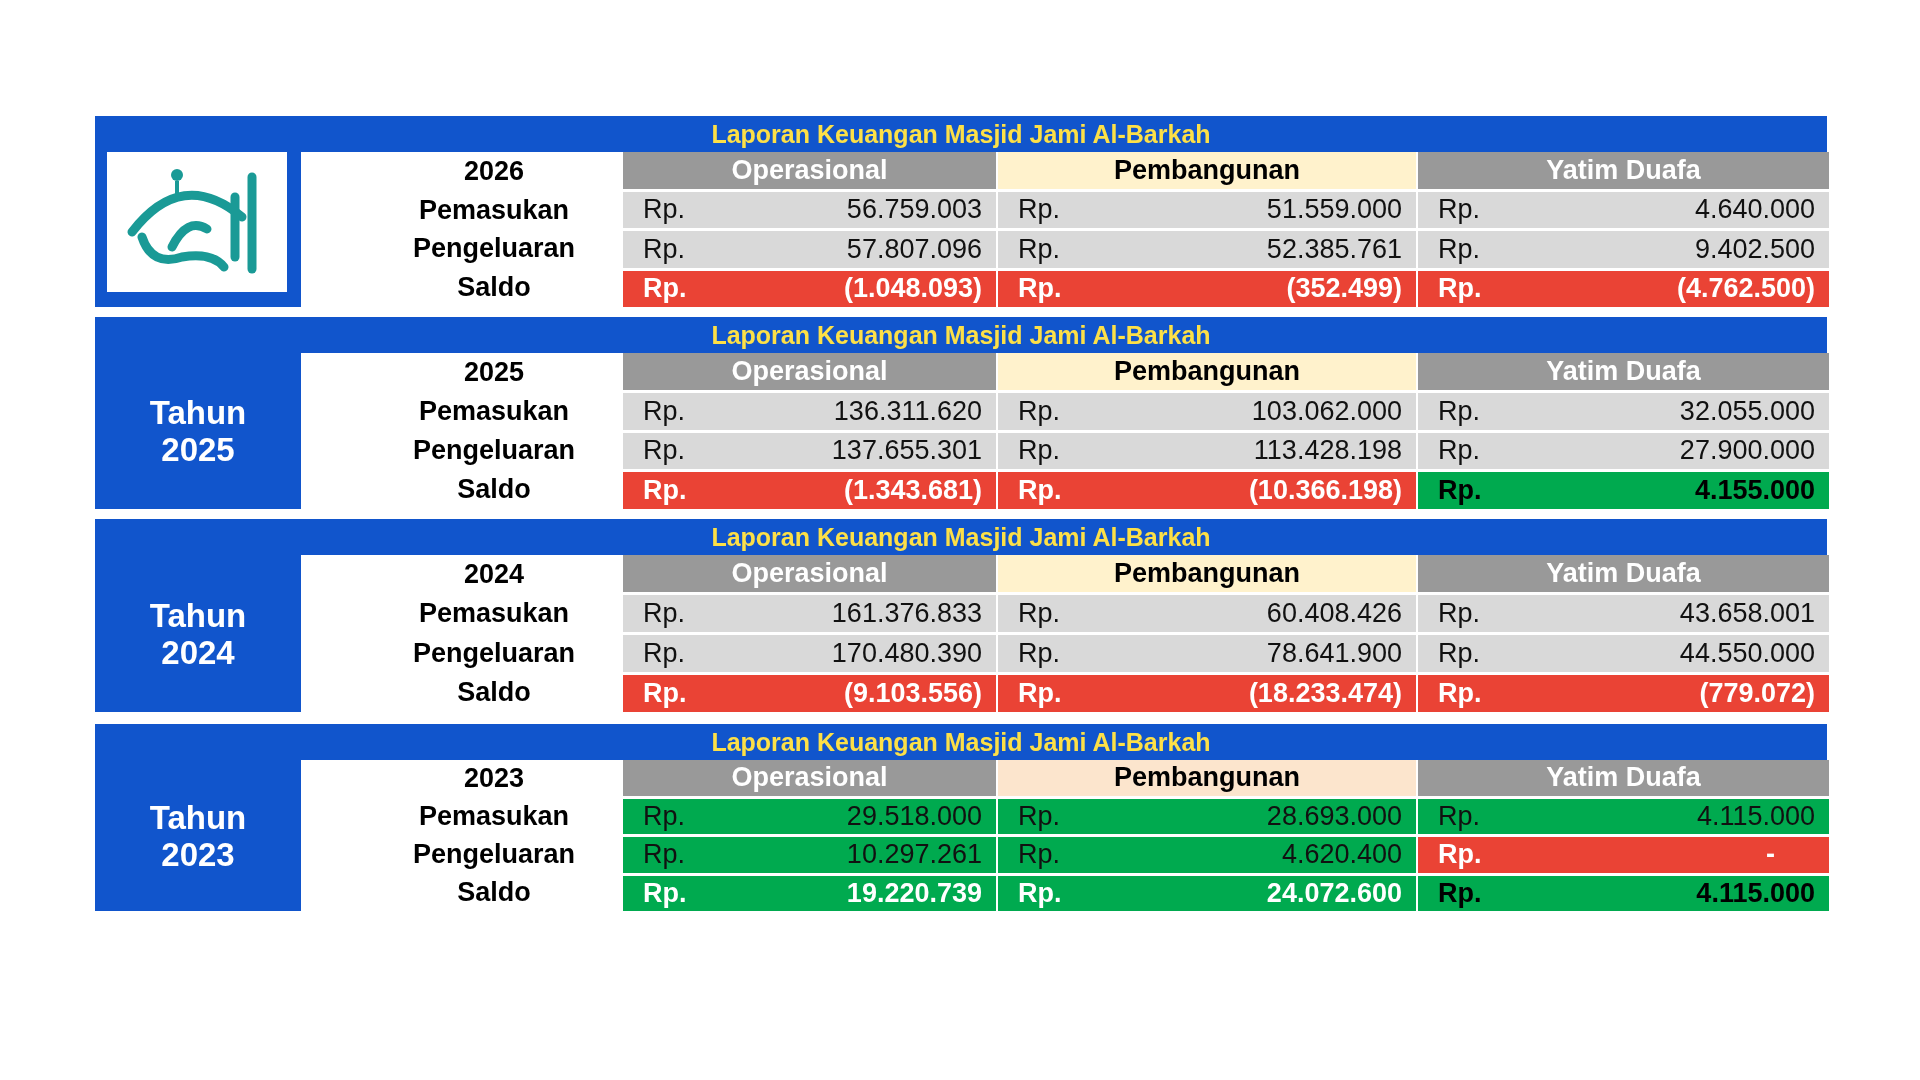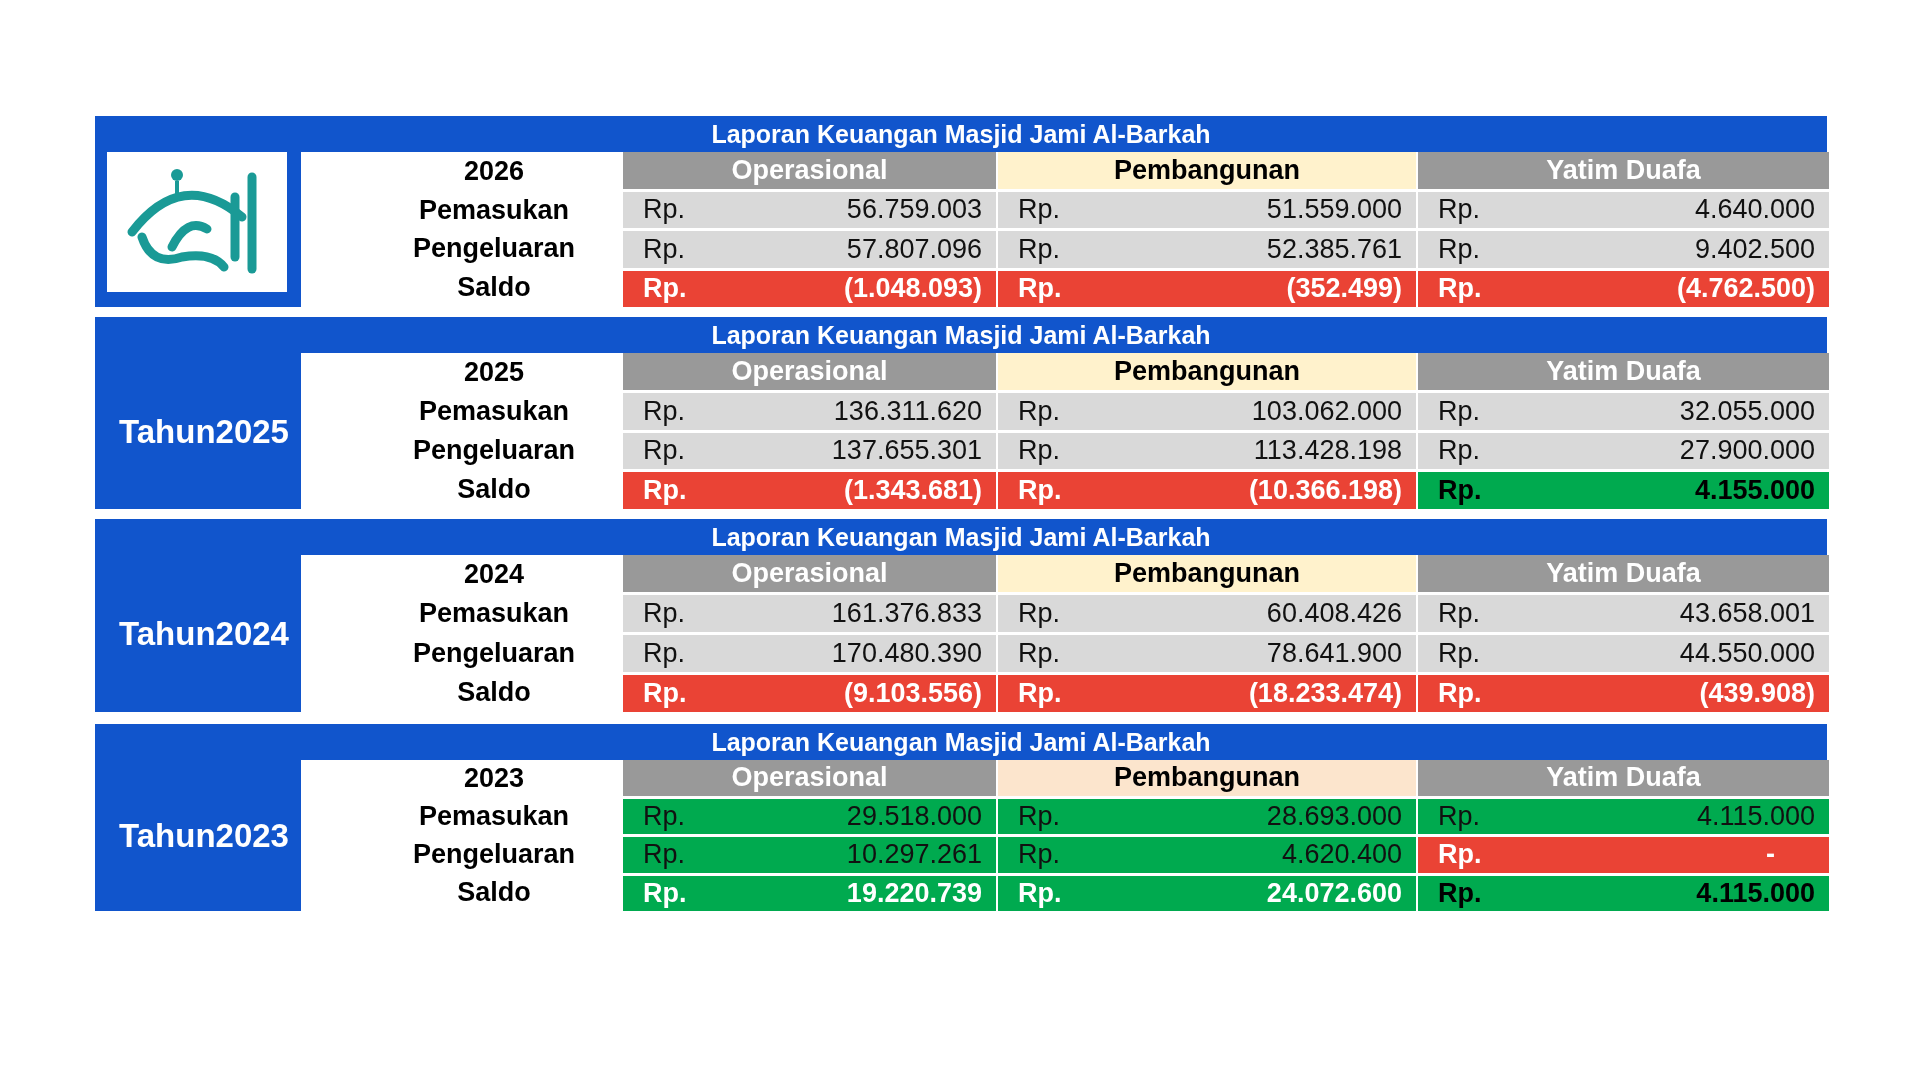--- a/index.html
+++ b/index.html
@@ -1,19 +1,19 @@
 <!DOCTYPE html>
 <html><head>
 <meta charset="utf-8">
 <style>
   html,body{margin:0;padding:0;background:#ffffff;}
   body{width:1920px;height:1080px;position:relative;overflow:hidden;font-family:"Liberation Sans",sans-serif;}
   .block{position:absolute;left:95px;width:1732px;background:#1155cc;}
-  .title{position:absolute;left:0;top:0;width:1732px;height:36px;line-height:36px;text-align:center;color:#ffffff;font-weight:bold;font-size:25px;}
-  .left{position:absolute;left:0;top:36px;width:206px;bottom:0;display:flex;align-items:center;flex-direction:row;color:#fff;font-weight:bold;font-size:33px;line-height:37px;text-align:center;padding-left:24px;}
+  .title{position:absolute;left:0;top:0;width:1732px;height:36px;line-height:36px;text-align:center;color:#fde047;font-weight:bold;font-size:25px;}
+  .left{position:absolute;left:0;top:36px;width:206px;bottom:0;display:flex;align-items:center;justify-content:center;flex-direction:column;color:#fff;font-weight:bold;font-size:33px;line-height:37px;text-align:center;}
   .logo-box{position:absolute;left:12px;top:36px;width:180px;height:140px;background:#fff;display:flex;align-items:center;justify-content:center;}
   .labels{position:absolute;left:206px;top:36px;width:386px;bottom:0;background:#fff;display:flex;flex-direction:column;}
   .labels div{flex:1;display:flex;align-items:center;justify-content:center;font-weight:bold;font-size:27px;color:#000;}
   .grid{position:absolute;left:528px;top:36px;right:0;bottom:0;background:#fff;display:grid;grid-template-columns:373px 418px 411px;grid-template-rows:repeat(4,1fr);column-gap:2px;row-gap:3px;}
   .hdr{display:flex;align-items:center;justify-content:center;font-weight:bold;font-size:27px;}
   .hdr.gray{background:#999999;color:#fff;}
   .hdr.cream{background:#fff2cc;color:#000;}
   .hdr.peach{background:#fce5cd;color:#000;}
   .cell{display:flex;align-items:center;justify-content:space-between;padding:0 14px 0 20px;font-size:27px;color:#111;}
   .cell.gray{background:#d9d9d9;}
@@ -196,21 +196,21 @@
     <div class="cell red">
         <span>Rp.</span>
         <span>(9.103.556)</span>
       </div>
     <div class="cell red">
         <span>Rp.</span>
         <span>(18.233.474)</span>
       </div>
     <div class="cell red">
         <span>Rp.</span>
-        <span>(439.908)</span>
+        <span>(779.072)</span>
       </div>
   </div>
 </div>
 
 <div class="block" style="top:724px;height:187px;">
   <div class="title">Laporan Keuangan Masjid Jami Al-Barkah</div>
   <div class="left">
     <span>Tahun</span>
     <span>2023</span>
   </div>

